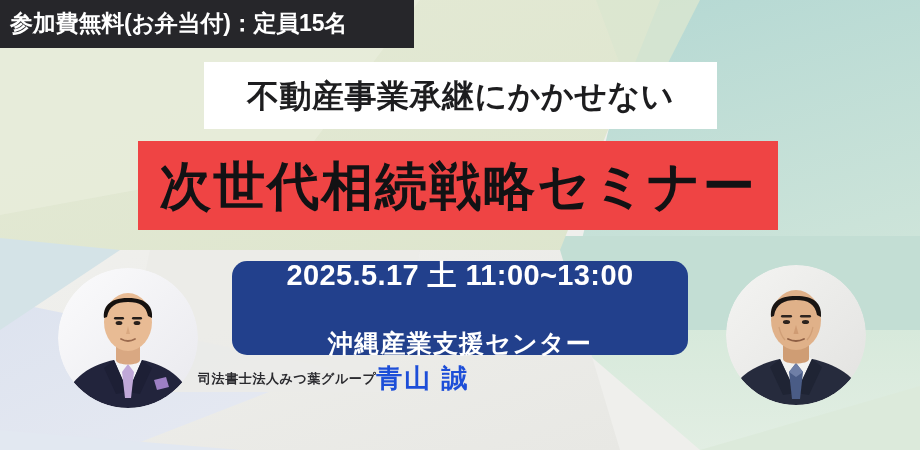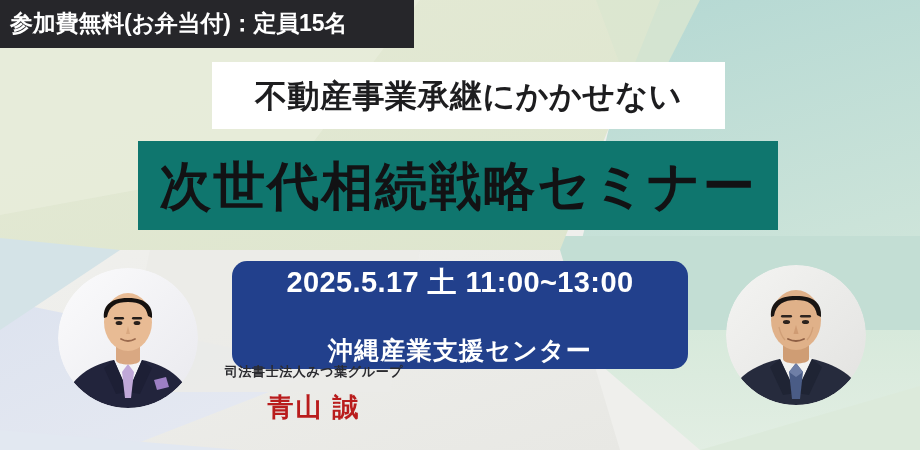--- a/index.html
+++ b/index.html
@@ -47,21 +47,21 @@
     font-size: 23px;
     font-weight: 700;
     letter-spacing: -0.2px;
     line-height: 1;
     white-space: nowrap;
   }
 
   
   #subtitle-box {
     position: absolute;
-    left: 212px;
+    left: 204px;
     top: 62px;
     width: 513px;
     height: 67px;
     background: #ffffff;
     display: flex;
     align-items: center;
     justify-content: center;
   }
   #subtitle-box .subtitle-text {
     color: #1d1d1f;
@@ -72,41 +72,41 @@
     white-space: nowrap;
   }
 
   
   #title-box {
     position: absolute;
     left: 138px;
     top: 141px;
     width: 640px;
     height: 89px;
-    background: #0f766e;
+    background: #ef4444;
     display: flex;
     align-items: center;
     justify-content: center;
   }
   #title-box .title-text {
     color: #121214;
     font-size: 52px;
     font-weight: 700;
     letter-spacing: 2px;
     line-height: 1;
     white-space: nowrap;
   }
 
   
   #info-box {
     position: absolute;
     left: 232px;
     top: 261px;
     width: 456px;
-    height: 108px;
+    height: 94px;
     background: #22408c;
     border-radius: 15px;
     display: flex;
     flex-direction: column;
     align-items: center;
     justify-content: center;
     gap: 2px;
   }
   #info-box .info-date {
     color: #ffffff;
@@ -135,41 +135,40 @@
     overflow: hidden;
   }
   #portrait-left  { left: 58px;  top: 268px; }
   #portrait-right { left: 726px; top: 265px; }
   .portrait svg { display: block; width: 140px; height: 140px; }
 
   
   .speaker-caption {
     position: absolute;
     display: flex;
-    flex-direction: column;
+    flex-direction: row;
   }
   #caption-left  { left: 198px; top: 365px; align-items: center; width: 232px; }
   #caption-right { left: 500px; top: 365px; align-items: center; width: 232px; }
 
   .speaker-org {
     color: #2b2b2f;
     font-size: 13px;
     font-weight: 700;
     letter-spacing: 0.6px;
     line-height: 1;
     white-space: nowrap;
   }
   .speaker-name {
-    color: #b91c1c;
+    color: #1d4ed8;
     font-size: 26px;
     font-weight: 700;
     letter-spacing: 2px;
     line-height: 1;
     white-space: nowrap;
-    margin-top: 16px;
   }
 </style>
 </head>
 <body>
 
 <div id="banner">
 
   <div class="bg-layer">
     <svg viewBox="0 0 920 450" xmlns="http://www.w3.org/2000/svg">
       <defs>

